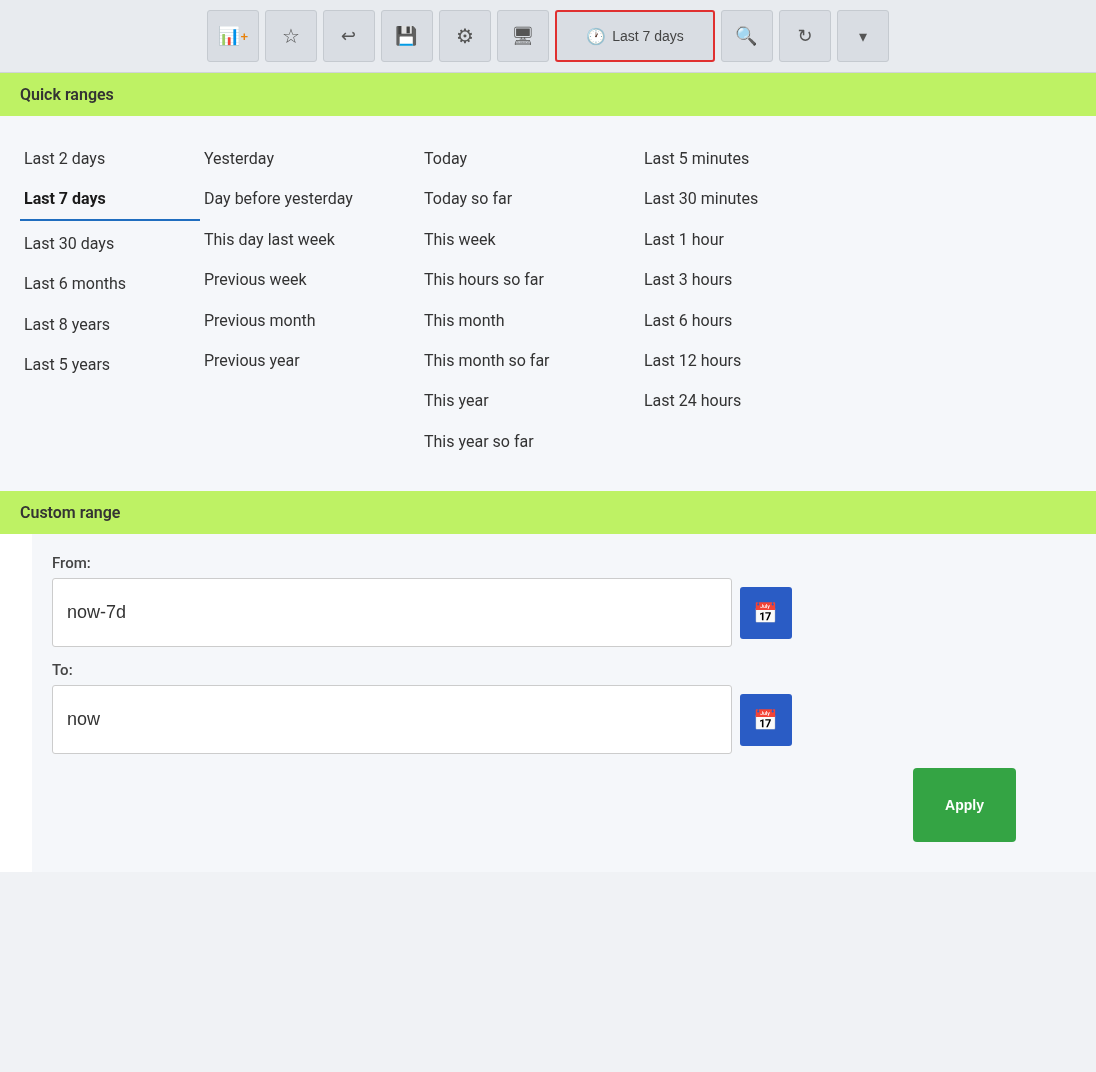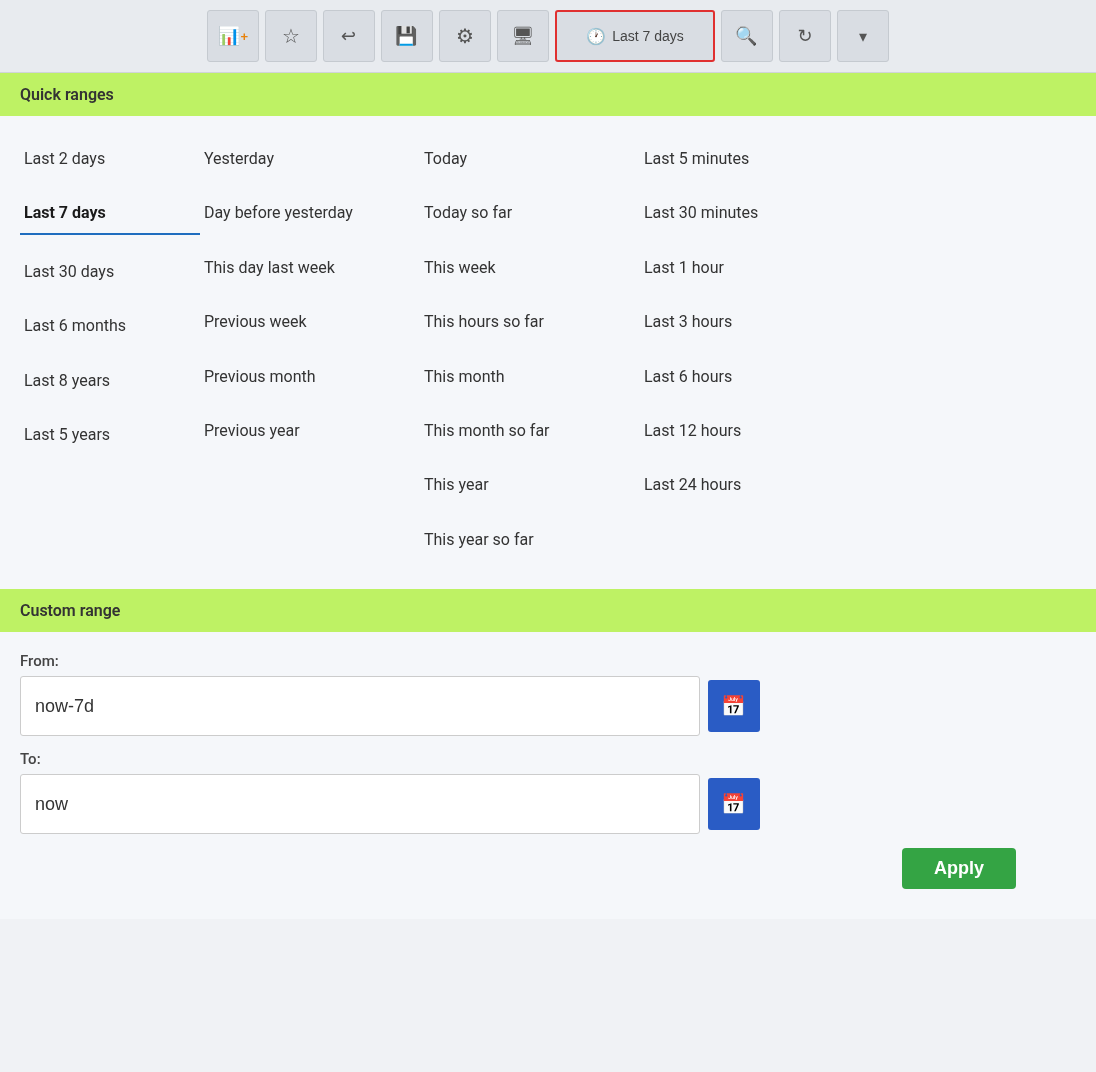--- a/index.html
+++ b/index.html
@@ -65,56 +65,57 @@
       background: #f5f7fa;
     }
     .ranges-grid {
       display: grid;
       grid-template-columns: 180px 220px 220px 200px;
       gap: 0;
     }
     .range-col {
       display: flex;
       flex-direction: column;
-      gap: 16px;
+      gap: 2px;
     }
     .range-item {
       padding: 8px 4px;
       font-size: 16px;
       color: #333;
       cursor: pointer;
       line-height: 1.4;
     }
     .range-item.selected {
       font-weight: 700;
       color: #1a1a1a;
       border-bottom: 2px solid #1f6dbf;
       margin-bottom: 2px;
     }
 
     
     .custom-range-body {
       padding: 20px 20px 30px 20px;
       background: #f5f7fa;
+      margin-left: 32px;
     }
     .field-label {
       font-size: 15px;
       color: #444;
       margin-bottom: 6px;
       font-weight: 500;
     }
     .field-row {
       display: flex;
       align-items: center;
       gap: 8px;
       margin-bottom: 14px;
     }
     .field-input {
       flex: 0 0 680px;
-      height: 60px;
+      height: 69px;
       border: 1px solid #ccc;
       border-radius: 3px;
       font-size: 18px;
       padding: 0 14px;
       background: #fff;
       color: #333;
       outline: none;
     }
     .cal-btn {
       width: 52px;
@@ -133,22 +134,22 @@
       display: flex;
       justify-content: flex-end;
       margin-top: 10px;
       padding-right: 60px;
     }
     .apply-btn {
       background: #34a444;
       color: #fff;
       border: none;
       border-radius: 4px;
-      padding: 10px 32px;
-      font-size: 18px;
+      padding: 29px 32px;
+      font-size: 14px;
       font-weight: 600;
       cursor: pointer;
     }
   </style>
 </head>
 <body>
 
 <div class="toolbar">
   <button class="toolbar-btn" title="Add panel">
     <span style="font-size:18px;">📊</span>

